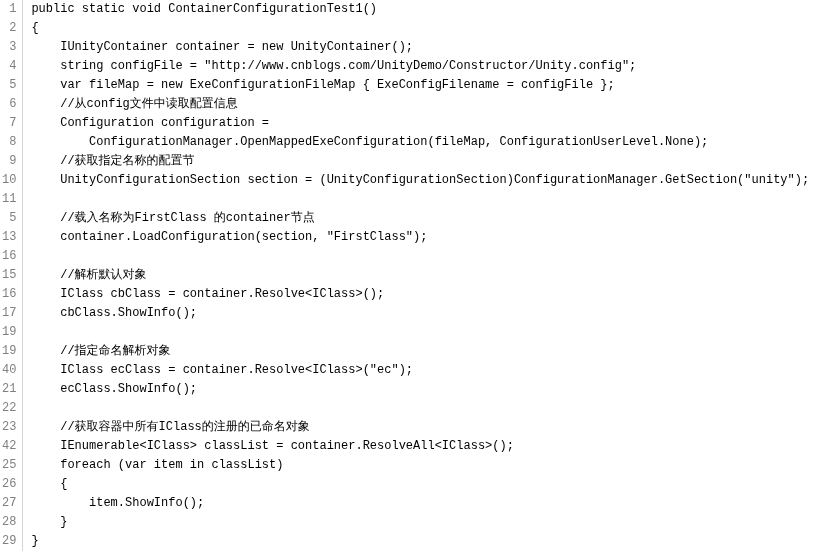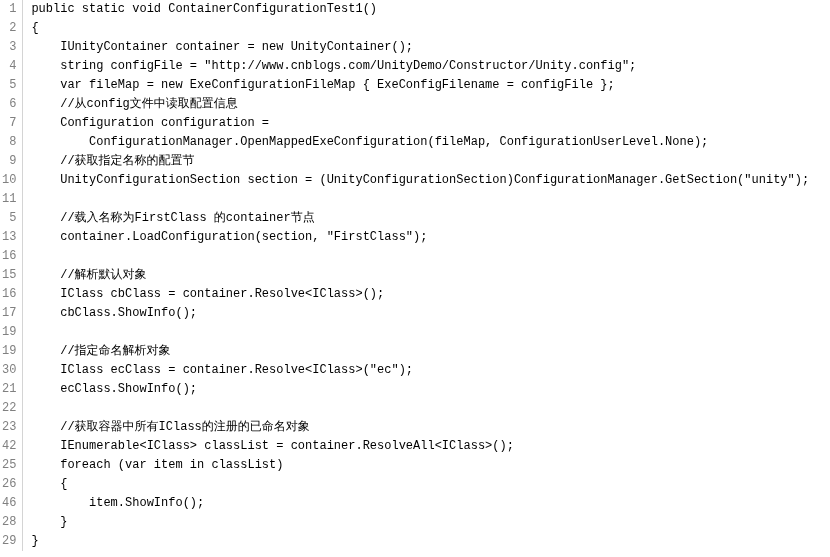--- a/index.html
+++ b/index.html
@@ -52,25 +52,25 @@
       <div>10</div>
       <div>11</div>
       <div>5</div>
       <div>13</div>
       <div>16</div>
       <div>15</div>
       <div>16</div>
       <div>17</div>
       <div>19</div>
       <div>19</div>
-      <div>30</div>
+      <div>40</div>
       <div>21</div>
       <div>22</div>
       <div>23</div>
       <div>42</div>
       <div>25</div>
       <div>26</div>
-      <div>46</div>
+      <div>27</div>
       <div>28</div>
       <div>29</div>
     </div>
   <div class="code"><div>public static void ContainerConfigurationTest1()</div><div>{</div><div>    IUnityContainer container = new UnityContainer();</div><div>    string configFile = "http://www.cnblogs.com/UnityDemo/Constructor/Unity.config";</div><div>    var fileMap = new ExeConfigurationFileMap { ExeConfigFilename = configFile };</div><div>    //从config文件中读取配置信息</div><div>    Configuration configuration =</div><div>        ConfigurationManager.OpenMappedExeConfiguration(fileMap, ConfigurationUserLevel.None);</div><div>    //获取指定名称的配置节</div><div>    UnityConfigurationSection section = (UnityConfigurationSection)ConfigurationManager.GetSection("unity");</div><div></div><div>    //载入名称为FirstClass 的container节点</div><div>    container.LoadConfiguration(section, "FirstClass");</div><div></div><div>    //解析默认对象</div><div>    IClass cbClass = container.Resolve&lt;IClass&gt;();</div><div>    cbClass.ShowInfo();</div><div></div><div>    //指定命名解析对象</div><div>    IClass ecClass = container.Resolve&lt;IClass&gt;("ec");</div><div>    ecClass.ShowInfo();</div><div></div><div>    //获取容器中所有IClass的注册的已命名对象</div><div>    IEnumerable&lt;IClass&gt; classList = container.ResolveAll&lt;IClass&gt;();</div><div>    foreach (var item in classList)</div><div>    {</div><div>        item.ShowInfo();</div><div>    }</div><div>}</div></div>
 </div>
 
 </body></html>

